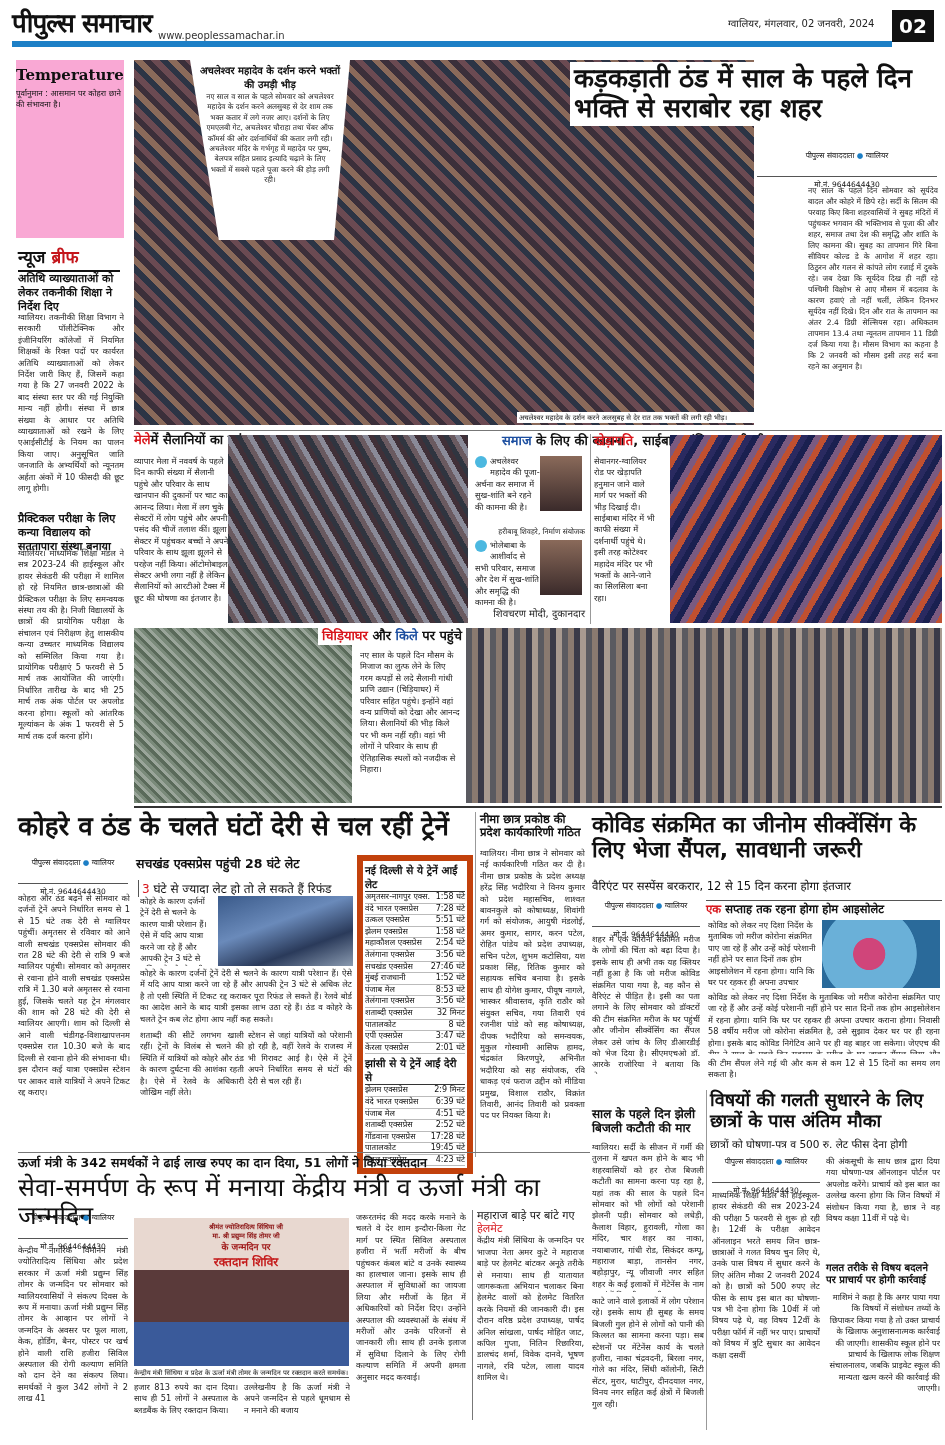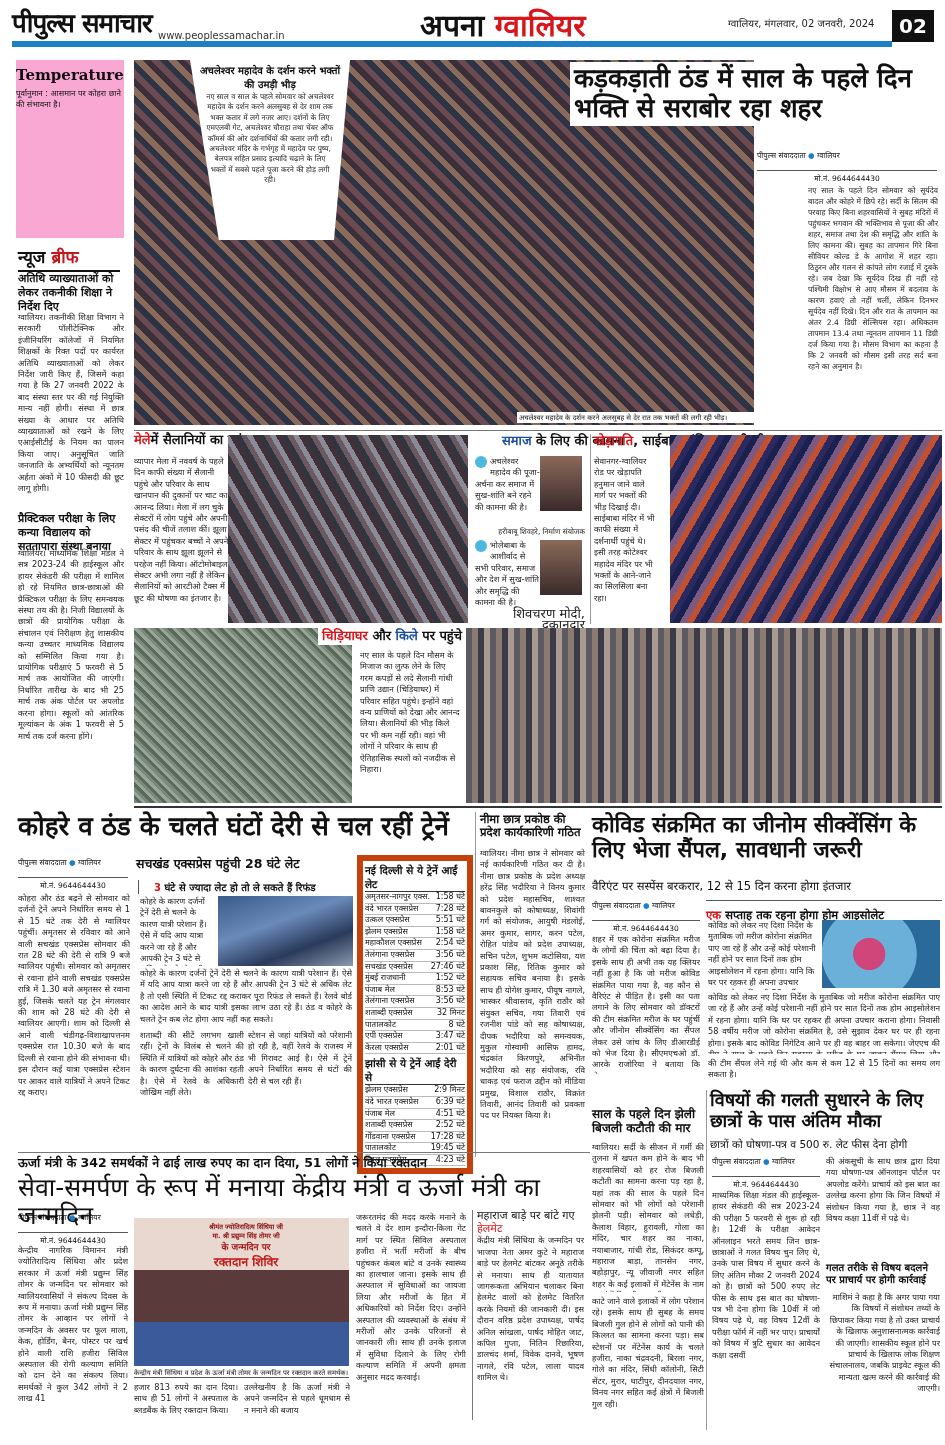--- a/index.html
+++ b/index.html
@@ -29,43 +29,39 @@
 .photo-crowd{background:repeating-linear-gradient(45deg,#3b2f3a 0 6px,#6b4a52 6px 12px,#2c3445 12px 18px,#8a6a5a 18px 24px)}
 .photo-mela{background:repeating-linear-gradient(60deg,#303540 0 5px,#6a5a60 5px 10px,#8a8a98 10px 15px,#403038 15px 20px)}
 .photo-temple{background:repeating-linear-gradient(120deg,#1a2050 0 6px,#7a5a80 6px 12px,#c05030 12px 18px,#2a2a60 18px 24px)}
 .photo-zoo{background:repeating-linear-gradient(45deg,#7a8a7a 0 3px,#5a6a5a 3px 6px,#9aa59a 6px 9px)}
 .photo-fort{background:repeating-linear-gradient(90deg,#5a5a60 0 6px,#8a7a70 6px 12px,#3a3a48 12px 18px,#a89a90 18px 24px)}
 .photo-train{background:linear-gradient(160deg,#3a5a8a,#6a8aba 40%,#2a3a5a 70%,#8a9ab0)}
 .photo-covid{background:radial-gradient(circle at 40% 50%,#d0457a 0 20%,#6ab0d8 21% 60%,#2a6a9a 61%)}
 .photo-blood{background:linear-gradient(180deg,#e8d8d0 0 35%,#5a3a3a 35% 70%,#3a5a9a 70%)}
 .caption-box{background:#fff;padding:4px}
 .big-head{font-weight:bold;color:#111;line-height:1.15}
-.byline{font-size:7.5px;border-bottom:1px solid #555;padding-bottom:10px}
+.byline{font-size:7.5px;text-align:center;border-bottom:1px solid #555;padding-bottom:16px}
 .byline .bdot{color:#1d7fc6}
 .mob{font-size:7.5px;text-align:center;margin-top:2px}
 .rule-h{height:2px;background:#333}
 .rule-v{width:1px;background:#999}
 .red{color:#d8151b}
 .blue{color:#1d4fa0}
 .train-table{font-size:8px;line-height:10.6px}
 .train-table .row{display:flex;justify-content:space-between;border-bottom:1px solid #bbb}
 .train-head{font-size:10.5px;font-weight:bold;border-bottom:1px solid #333}
 .quote-mark{display:inline-block;width:12px;height:12px;border-radius:50%;background:#4cb8e0;float:left;margin-right:3px}
 .portrait{background:linear-gradient(180deg,#8a6a5a,#3a2a2a)}
 </style>
 </head>
 <body>
 
 <div class="abs masthead">
   <div class="abs logo">पीपुल्स समाचार</div>
   <div class="abs url">www.peoplessamachar.in</div>
-  <div class="abs section-title">
-    <span>अपना</span>
-    <span class="red">ग्वालियर</span>
-  </div>
   <div class="abs dateline">ग्वालियर, मंगलवार, 02 जनवरी, 2024</div>
   <div class="abs pageno">02</div>
   <div class="abs blueline"></div>
 </div>
 
 <div class="abs temp-box">
   <h3>Temperature</h3>
   <div class="forecast">पूर्वानुमान : आसमान पर कोहरा छाने की संभावना है।</div>
 </div>
 
@@ -103,21 +99,21 @@
 </div>
 <div class="abs col-text" style="left:475px;top:456px;width:65px;text-align:left">
   <span class="quote-mark"></span><span>अचलेश्वर महादेव की पूजा-अर्चना कर समाज में सुख-शांति बने रहने की कामना की है।</span>
 </div>
 <div class="abs portrait" style="left:540px;top:456px;width:42px;height:55px"></div>
 <div class="abs col-text" style="left:490px;top:526px;width:95px;font-size:7.4px;text-align:right">हरीबाबू शिवहरे, निर्माण संयोजक</div>
 <div class="abs col-text" style="left:475px;top:540px;width:65px;text-align:left">
   <span class="quote-mark"></span><span>भोलेबाबा के आशीर्वाद से सभी परिवार, समाज और देश में सुख-शांति और समृद्धि की कामना की है।</span>
 </div>
 <div class="abs portrait" style="left:540px;top:540px;width:42px;height:55px"></div>
-<div class="abs col-text" style="left:490px;top:608px;width:95px;font-size:13px;text-align:right">शिवचरण मोदी, दुकानदार</div>
+<div class="abs col-text" style="left:490px;top:608px;width:95px;font-size:10px;text-align:right">शिवचरण मोदी, दुकानदार</div>
 <div class="abs rule-v" style="left:590px;top:434px;height:190px"></div>
 
 <div class="abs big-head" style="left:594px;top:434px;font-size:13px">
   <span class="red">खेड़ापति</span><span>, साईबाबा मंदिर पर रही भीड़</span>
 </div>
 <div class="abs col-text" style="left:594px;top:456px;width:62px;height:168px;overflow:hidden;text-align:left">सेवानगर-ग्वालियर रोड पर खेड़ापति हनुमान जाने वाले मार्ग पर भक्तों की भीड़ दिखाई दी। साईबाबा मंदिर में भी काफी संख्या में दर्शनार्थी पहुंचे थे। इसी तरह कोटेश्वर महादेव मंदिर पर भी भक्तों के आने-जाने का सिलसिला बना रहा।</div>
 <div class="abs photo photo-temple" style="left:670px;top:435px;width:272px;height:188px"></div>
 
 <div class="abs photo photo-zoo" style="left:134px;top:628px;width:218px;height:175px"></div>
 <div class="abs big-head" style="left:318px;top:628px;font-size:13px;background:#fff;padding:1px 4px">
@@ -127,21 +123,21 @@
 <div class="abs photo photo-fort" style="left:466px;top:628px;width:476px;height:175px"></div>
 
 <div class="abs rule-h" style="left:134px;top:806px;width:808px;height:2px"></div>
 <div class="abs big-head" style="left:18px;top:812px;font-size:26px;width:445px">कोहरे व ठंड के चलते घंटों देरी से चल रहीं ट्रेनें</div>
 <div class="abs" style="left:18px;top:857px;width:110px">
   <div class="byline"><span>पीपुल्स संवाददाता</span> <span class="bdot">●</span> <span>ग्वालियर</span></div>
   <div class="mob">मो.नं. 9644644430</div>
 </div>
 <div class="abs col-text" style="left:18px;top:893px;width:112px;height:252px;overflow:hidden">कोहरा और ठंड बढ़ने से सोमवार को दर्जनों ट्रेनें अपने निर्धारित समय से 1 से 15 घंटे तक देरी से ग्वालियर पहुंचीं। अमृतसर से रविवार को आने वाली सचखंड एक्सप्रेस सोमवार की रात 28 घंटे की देरी से रात्रि 9 बजे ग्वालियर पहुंची। सोमवार को अमृतसर से रवाना होने वाली सचखंड एक्सप्रेस रात्रि में 1.30 बजे अमृतसर से रवाना हुई, जिसके चलते यह ट्रेन मंगलवार की शाम को 28 घंटे की देरी से ग्वालियर आएगी। शाम को दिल्ली से आने वाली चंडीगढ़-विशाखापत्तनम एक्सप्रेस रात 10.30 बजे के बाद दिल्ली से रवाना होने की संभावना थी। इस दौरान कई यात्रा एक्सप्रेस स्टेशन पर आकर वाले यात्रियों ने अपने टिकट रद्द कराए।</div>
 <div class="abs big-head" style="left:136px;top:857px;font-size:12.5px">सचखंड एक्सप्रेस पहुंची 28 घंटे लेट</div>
-<div class="abs" style="left:138px;top:880px;font-size:10px;font-weight:bold;border-left:1px solid #555;padding-left:15px">
+<div class="abs" style="left:138px;top:880px;font-size:12px;font-weight:normal;border-left:1px solid #555;padding-left:3px">
   <span class="red">3</span> <span>घंटे से ज्यादा लेट हो तो ले सकते हैं रिफंड</span>
 </div>
 <div class="abs col-text" style="left:140px;top:896px;width:75px;height:70px;overflow:hidden;text-align:left">कोहरे के कारण दर्जनों ट्रेनें देरी से चलने के कारण यात्री परेशान हैं। ऐसे में यदि आप यात्रा करने जा रहे हैं और आपकी ट्रेन 3 घंटे से अधिक लेट है तो एसी स्थिति में टिकट रद्द कराकर पूरा रिफंड ले सकते हैं। रेलवे बोर्ड का आदेश आने के बाद यात्री इसका लाभ उठा रहे हैं। ठंड व कोहरे के चलते ट्रेन कब लेट होगा आप नहीं कह सकते।</div>
 <div class="abs photo photo-train" style="left:218px;top:896px;width:135px;height:70px"></div>
 <div class="abs col-text" style="left:140px;top:968px;width:212px;height:58px;overflow:hidden">कोहरे के कारण दर्जनों ट्रेनें देरी से चलने के कारण यात्री परेशान हैं। ऐसे में यदि आप यात्रा करने जा रहे हैं और आपकी ट्रेन 3 घंटे से अधिक लेट है तो एसी स्थिति में टिकट रद्द कराकर पूरा रिफंड ले सकते हैं। रेलवे बोर्ड का आदेश आने के बाद यात्री इसका लाभ उठा रहे हैं। ठंड व कोहरे के चलते ट्रेन कब लेट होगा आप नहीं कह सकते।</div>
 <div class="abs col-text" style="left:140px;top:1030px;width:104px;height:118px;overflow:hidden">शताब्दी की सीटें लगभग खाली रहीं। ट्रेनों के विलंब से चलने की स्थिति में यात्रियों को कोहरे और ठंड के कारण दुर्घटना की आशंका रहती है। ऐसे में रेलवे के अधिकारी जोखिम नहीं लेते।</div>
 <div class="abs col-text" style="left:248px;top:1030px;width:104px;height:118px;overflow:hidden">स्टेशन से जहां यात्रियों को परेशानी हो रही है, वहीं रेलवे के राजस्व में भी गिरावट आई है। ऐसे में ट्रेनें अपने निर्धारित समय से घंटों की देरी से चल रही हैं।</div>
 
 <div class="abs" style="left:357px;top:855px;width:116px;border:6px solid #c2410c;padding:2px">
   <div class="train-head">नई दिल्ली से ये ट्रेनें आईं लेट</div>
@@ -241,21 +237,21 @@
 <div class="abs col-text" style="left:480px;top:848px;width:105px;height:270px;overflow:hidden">ग्वालियर। नीमा छात्र ने सोमवार को नई कार्यकारिणी गठित कर दी है। नीमा छात्र प्रकोष्ठ के प्रदेश अध्यक्ष हरेंद्र सिंह भदौरिया ने विनय कुमार को प्रदेश महासचिव, शाश्वत बावनकुले को कोषाध्यक्ष, शिवांगी गर्ग को संयोजक, आयुषी मंडलोई, अमर कुमार, सागर, करन पटेल, रोहित पांडेय को प्रदेश उपाध्यक्ष, सचिन पटेल, शुभम कटोसिया, यश प्रकाश सिंह, रितिक कुमार को सहायक सचिव बनाया है। इसके साथ ही योगेश कुमार, पीयूष नागले, भास्कर श्रीवास्तव, कृति राठौर को संयुक्त सचिव, गया तिवारी एवं रजनीश पांडे को सह कोषाध्यक्ष, दीपक भदौरिया को समन्वयक, मुकुल गोस्वामी आसिफ हामद, चंद्रकांत किरणपुरे, अभिनीत भदौरिया को सह संयोजक, रवि धाकड़ एवं फराज उद्दीन को मीडिया प्रमुख, विशाल राठौर, विक्रांत तिवारी, आनंद तिवारी को प्रवक्ता पद पर नियुक्त किया है।</div>
 
 <div class="abs big-head" style="left:592px;top:812px;width:345px;font-size:22px">कोविड संक्रमित का जीनोम सीक्वेंसिंग के लिए भेजा सैंपल, सावधानी जरूरी</div>
 <div class="abs" style="left:592px;top:878px;width:345px;font-size:11.5px">वैरिएंट पर सस्पेंस बरकरार, 12 से 15 दिन करना होगा इंतजार</div>
 <div class="abs" style="left:592px;top:900px;width:108px">
   <div class="byline"><span>पीपुल्स संवाददाता</span> <span class="bdot">●</span> <span>ग्वालियर</span></div>
   <div class="mob">मो.नं. 9644644430</div>
 </div>
 <div class="abs col-text" style="left:592px;top:934px;width:108px;height:140px;overflow:hidden">शहर में एक कोरोना संक्रमित मरीज के लोगों की चिंता को बढ़ा दिया है। इसके साथ ही अभी तक यह क्लियर नहीं हुआ है कि जो मरीज कोविड संक्रमित पाया गया है, वह कौन से वैरिएंट से पीड़ित है। इसी का पता लगाने के लिए सोमवार को डॉक्टरों की टीम संक्रमित मरीज के घर पहुंचीं और जीनोम सीक्वेंसिंग का सैंपल लेकर उसे जांच के लिए डीआरडीई को भेज दिया है। सीएमएचओ डॉ. आरके राजोरिया ने बताया कि जेएएच</div>
 <div class="abs" style="left:706px;top:900px;width:236px;border-top:1px solid #555">
-  <div class="big-head" style="font-size:11.5px;margin-top:8px">
+  <div class="big-head" style="font-size:11.5px;margin-top:2px">
     <span class="red">एक</span> <span>सप्ताह तक रहना होगा होम आइसोलेट</span>
   </div>
 </div>
 <div class="abs col-text" style="left:708px;top:920px;width:110px;height:70px;overflow:hidden;text-align:left">कोविड को लेकर नए दिशा निर्देश के मुताबिक जो मरीज कोरोना संक्रमित पाए जा रहे हैं और उन्हें कोई परेशानी नहीं होने पर सात दिनों तक होम आइसोलेशन में रहना होगा। यानि कि घर पर रहकर ही अपना उपचार कराना होगा। निवासी 58 वर्षीय मरीज जो कोरोना संक्रमित है, उसे सुझाव देकर घर पर ही रहना होगा। इसके बाद कोविड निगेटिव आने पर ही वह बाहर जा सकेगा। जेएएच की टीम ने साल के पहले दिन सहरसा के मरीज के घर जाकर सैंपल लिया और अस्पताल के अधिकारियों को सूचना दी।</div>
 <div class="abs photo photo-covid" style="left:822px;top:920px;width:118px;height:68px"></div>
 <div class="abs col-text" style="left:708px;top:992px;width:232px;height:62px;overflow:hidden">कोविड को लेकर नए दिशा निर्देश के मुताबिक जो मरीज कोरोना संक्रमित पाए जा रहे हैं और उन्हें कोई परेशानी नहीं होने पर सात दिनों तक होम आइसोलेशन में रहना होगा। यानि कि घर पर रहकर ही अपना उपचार कराना होगा। निवासी 58 वर्षीय मरीज जो कोरोना संक्रमित है, उसे सुझाव देकर घर पर ही रहना होगा। इसके बाद कोविड निगेटिव आने पर ही वह बाहर जा सकेगा। जेएएच की टीम ने साल के पहले दिन सहरसा के मरीज के घर जाकर सैंपल लिया और अस्पताल के अधिकारियों को सूचना दी।</div>
 <div class="abs col-text" style="left:708px;top:1058px;width:232px;height:24px;overflow:hidden">की टीम सैंपल लेने गई थी और कम से कम 12 से 15 दिनों का समय लग सकता है।</div>
 
 <div class="abs big-head" style="left:592px;top:1108px;width:112px;font-size:12px">साल के पहले दिन झेली बिजली कटौती की मार</div>
 <div class="abs col-text" style="left:592px;top:1142px;width:112px;height:150px;overflow:hidden">ग्वालियर। सर्दी के सीजन में गर्मी की तुलना में खपत कम होने के बाद भी शहरवासियों को हर रोज बिजली कटौती का सामना करना पड़ रहा है, यहां तक की साल के पहले दिन सोमवार को भी लोगों को परेशानी झेलनी पड़ी। सोमवार को लधेड़ी, कैलाश विहार, हुरावली, गोला का मंदिर, चार शहर का नाका, नयाबाजार, गांधी रोड, सिकंदर कम्पू, महाराज बाड़ा, तानसेन नगर, बहोड़ापुर, न्यू जीवाजी नगर सहित शहर के कई इलाकों में मेंटेनेंस के नाम पर घंटों बिजली गुल रही।</div>

